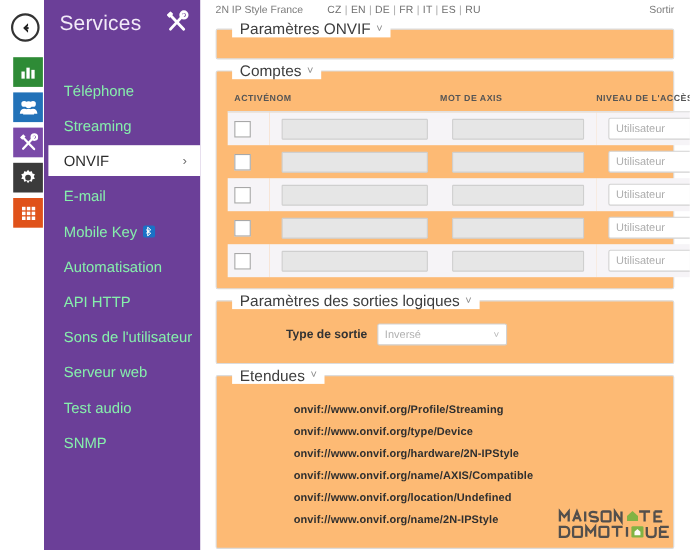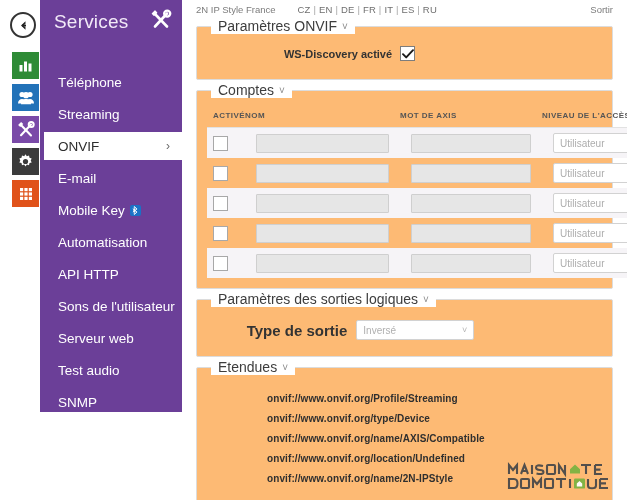--- a/index.html
+++ b/index.html
@@ -44,21 +44,21 @@
   .tile svg { display: block; }
   .tile-stats { background: #2e8b36; }
   .tile-users { background: #2272b8; }
   .tile-tools { background: #7a4aa8; }
   .tile-gear  { background: #3b3b3b; }
   .tile-grid  { background: #e0521a; }
 
   
   .menu-panel {
     position: absolute; left: 40px; top: 0;
-    width: 142px; height: 412px;
+    width: 142px; height: 500px;
     background: #6b3f98;
     z-index: 3;
   }
   .menu-header {
     position: relative;
     height: 44px;
     display: flex; align-items: center;
     padding: 0 10px 0 14px;
   }
   .menu-title {
@@ -67,21 +67,21 @@
     letter-spacing: 0.2px;
     font-weight: 400;
   }
   .menu-header-icon { margin-left: auto; display:block; }
   .menu-list { margin-top: 24px; }
   .menu-item {
     position: relative;
     display: flex; align-items: center;
     height: 28px;
     padding-left: 18px;
-    color: #ffffff;
+    color: #86efac;
     font-size: 13.5px;
     cursor: pointer;
     margin-bottom: 4px;
   }
   .menu-item.active {
     background: #ffffff;
     color: #2d2d2d;
     margin-left: 4px;
     padding-left: 14px;
   }
@@ -211,21 +211,21 @@
     font-size: 9px; color: #b3b3b3;
   }
 
   
   .sortie-row {
     display: flex; align-items: center; justify-content: center;
     gap: 9px;
     padding: 4px 0 6px 0;
     margin-right: 88px;
   }
-  .sortie-label { font-size: 15px; font-weight: bold; color: #333; }
+  .sortie-label { font-size: 11px; font-weight: bold; color: #333; }
   .sel.wide {
     width: 118px;
     color: #b0b0b0;
   }
 
   
   .scopes { padding: 4px 0 6px 0; }
   .scope {
     font-size: 10px;
     font-weight: bold;
@@ -407,28 +407,20 @@
         <a>CZ</a><span class="sep"> | </span><a>EN</a><span class="sep"> | </span><a>DE</a><span class="sep"> | </span><a>FR</a><span class="sep"> | </span><a>IT</a><span class="sep"> | </span><a>ES</a><span class="sep"> | </span><a>RU</a>
       </span>
       <a class="logout">Sortir</a>
     </div>
 
     <div class="block">
       <div class="block-legend">
         <span>Paramètres ONVIF</span>
         <span class="caret">˅</span>
       </div>
-      <div class="ws-row">
-        <span class="ws-label">WS-Discovery activé</span>
-        <span class="cb">
-          <svg width="12" height="10" viewBox="0 0 12 10">
-            <path d="M1 5.2 L4.2 8.4 L11 1.2" fill="none" stroke="#1a1a1a" stroke-width="1.9" stroke-linecap="round" stroke-linejoin="round"></path>
-          </svg>
-        </span>
-      </div>
     </div>
 
     <div class="block tight">
       <div class="block-legend">
         <span>Comptes</span>
         <span class="caret">˅</span>
       </div>
 
       <table class="accounts">
         <thead>
@@ -544,20 +536,21 @@
     </div>
 
     <div class="block">
       <div class="block-legend">
         <span>Etendues</span>
         <span class="caret">˅</span>
       </div>
       <div class="scopes">
         <div class="scope">onvif://www.onvif.org/Profile/Streaming</div>
         <div class="scope">onvif://www.onvif.org/type/Device</div>
+        <div class="scope">onvif://www.onvif.org/hardware/2N-IPStyle</div>
         <div class="scope">onvif://www.onvif.org/name/AXIS/Compatible</div>
         <div class="scope">onvif://www.onvif.org/location/Undefined</div>
         <div class="scope">onvif://www.onvif.org/name/2N-IPStyle</div>
       </div>
     </div>
 
   </div>
 
   <div class="watermark">
     <svg width="104" height="30" viewBox="0 0 104 30">

